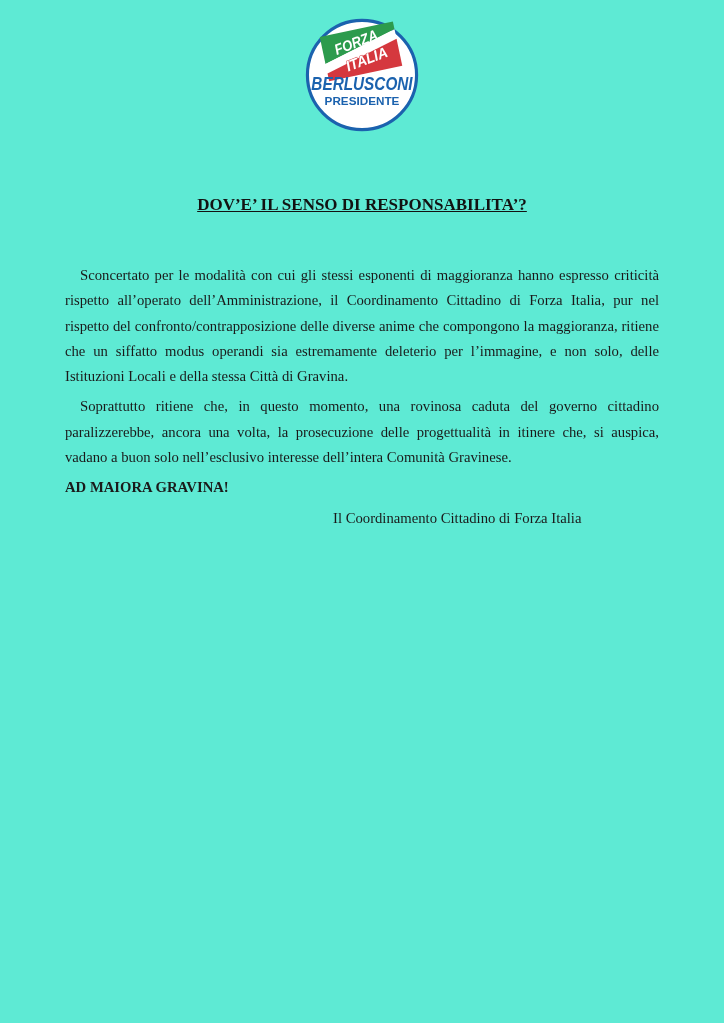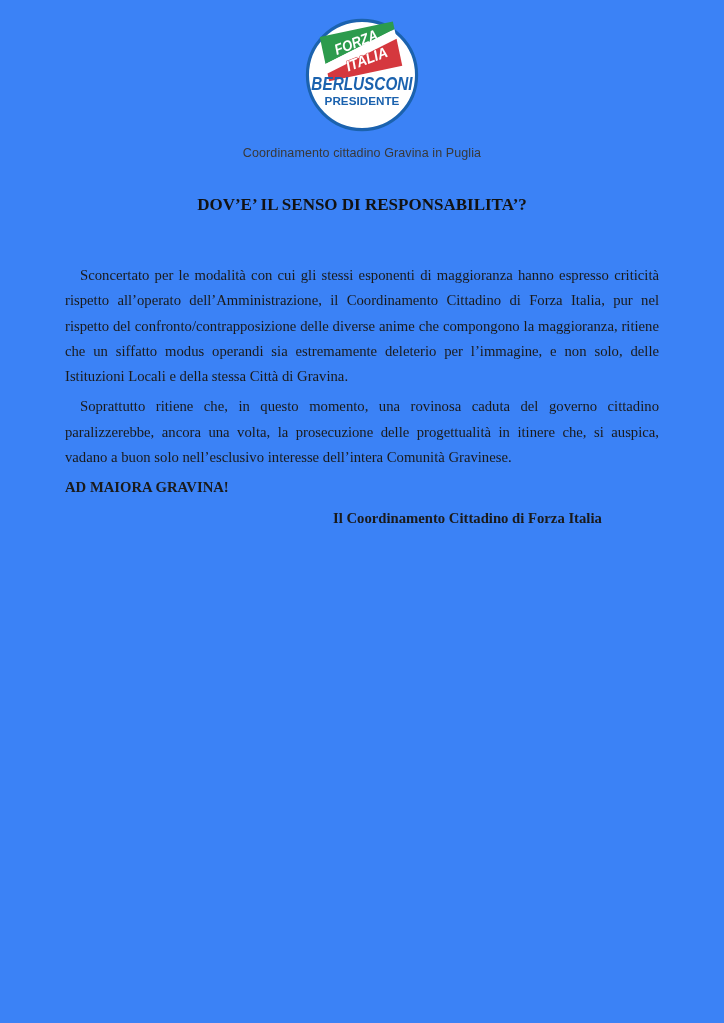--- a/index.html
+++ b/index.html
@@ -5,21 +5,21 @@
   html, body {
     margin: 0;
     padding: 0;
     background: #ffffff;
   }
   .page {
     position: relative;
     width: 724px;
     height: 1023px;
     margin: 0 auto;
-    background: #3b82f6;
+    background: #5eead4;
     overflow: hidden;
     font-family: "Liberation Serif", serif;
   }
   .logo-wrap {
     position: absolute;
     top: 16px;
     left: 50%;
     transform: translateX(-50%);
     width: 118px;
     height: 118px;
@@ -39,20 +39,21 @@
     position: absolute;
     top: 195px;
     left: 0;
     width: 100%;
     margin: 0;
     text-align: center;
     font-family: "Liberation Serif", serif;
     font-size: 17px;
     font-weight: bold;
     color: #121212;
+    text-decoration: underline;
   }
   .content {
     position: absolute;
     top: 263px;
     left: 65px;
     right: 65px;
     font-size: 14.7px;
     line-height: 25.3px;
     color: #1a1a1a;
     text-align: justify;
@@ -63,21 +64,20 @@
   }
   .content p.closing {
     text-indent: 0;
     text-align: left;
     margin-top: 2px;
     font-weight: bold;
   }
   .content p.signature {
     text-indent: 268px;
     text-align: left;
-    font-weight: bold;
   }
   svg text {
     font-family: "Liberation Sans", sans-serif;
   }
 </style>
 </head>
 <body>
 
 <div class="page">
 
@@ -89,21 +89,20 @@
         <polygon points="21,41 97,21 97,31 21,51" fill="#ffffff"></polygon>
         <polygon points="21,51 97,31 97,59 21,59" fill="#d5383e"></polygon>
         <text x="56" y="31" text-anchor="middle" font-size="15" font-weight="bold" font-style="italic" fill="#ffffff" textLength="46" lengthAdjust="spacingAndGlyphs" transform="rotate(-9 56 26)">FORZA</text>
         <text x="63" y="50" text-anchor="middle" font-size="15" font-weight="bold" font-style="italic" fill="#ffffff" stroke="#d5383e" stroke-width="0.9" paint-order="stroke" textLength="44" lengthAdjust="spacingAndGlyphs" transform="rotate(-9 63 45)">ITALIA</text>
       </g>
       <text x="60" y="75" text-anchor="middle" font-size="19" font-weight="bold" font-style="italic" fill="#1b62ae" textLength="103" lengthAdjust="spacingAndGlyphs">BERLUSCONI</text>
       <text x="60" y="91" text-anchor="middle" font-size="11" font-weight="bold" fill="#1b62ae" textLength="76" lengthAdjust="spacingAndGlyphs">PRESIDENTE</text>
     </svg>
   </div>
 
-  <div class="subtitle">Coordinamento cittadino Gravina in Puglia</div>
 
   <h1 class="doc-title">DOV’E’ IL SENSO DI RESPONSABILITA’?</h1>
 
   <div class="content">
     <p>Sconcertato per le modalità con cui gli stessi esponenti di maggioranza hanno espresso criticità rispetto all’operato dell’Amministrazione, il Coordinamento Cittadino di Forza Italia, pur nel rispetto del confronto/contrapposizione delle diverse anime che compongono la maggioranza, ritiene che un siffatto modus operandi sia estremamente deleterio per l’immagine, e non solo, delle Istituzioni Locali e della stessa Città di Gravina.</p>
     <p>Soprattutto ritiene che, in questo momento, una rovinosa caduta del governo cittadino paralizzerebbe, ancora una volta, la prosecuzione delle progettualità in itinere  che, si auspica, vadano a buon solo nell’esclusivo interesse dell’intera Comunità Gravinese.</p>
     <p class="closing">AD MAIORA GRAVINA!</p>
     <p class="signature">Il Coordinamento Cittadino di Forza Italia</p>
   </div>
 

